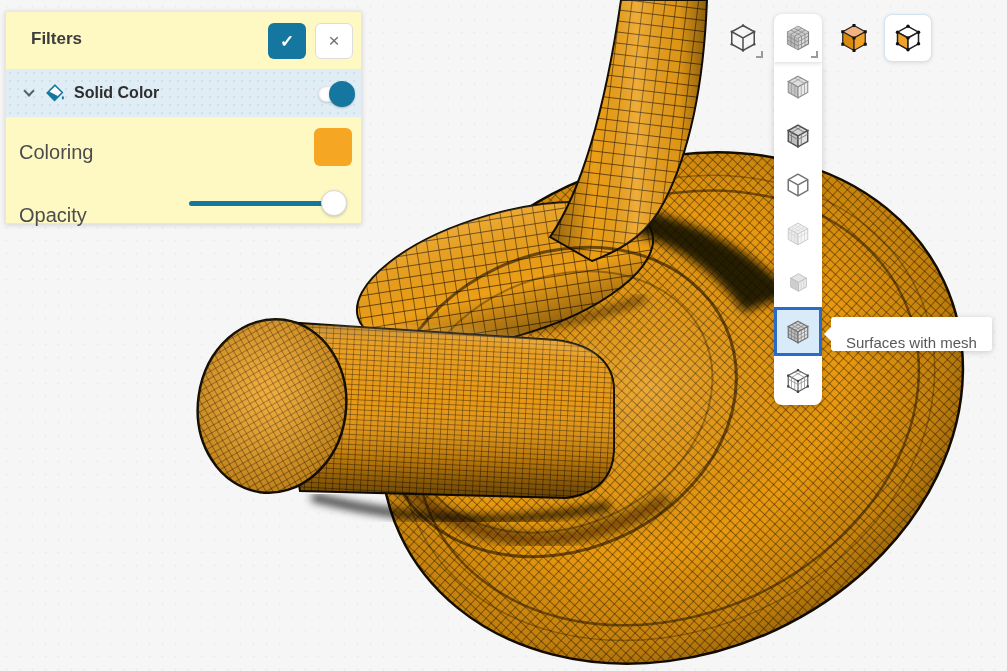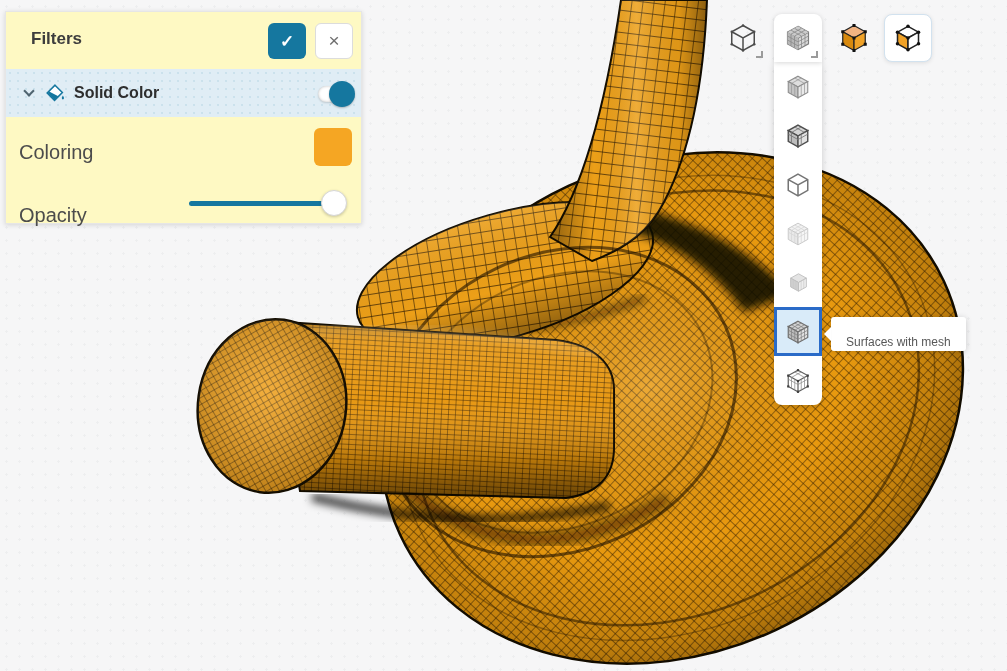--- a/index.html
+++ b/index.html
@@ -89,21 +89,21 @@
   #render-menu { left:774px; top:62px; width:48px; background:#fff;
     border-radius:0 0 8px 8px; box-shadow:0 2px 7px rgba(0,0,0,0.18); z-index:11; }
   .menu-item { width:48px; height:49px; display:flex; align-items:center; justify-content:center;
     cursor:pointer; position:relative; }
   .menu-item.selected { background:#d9ebf9; box-shadow:0 0 0 3px #2a6bc8 inset; }
 
   
   #tooltip { left:831px; top:317px; height:34px; background:#fff; border-radius:3px;
     box-shadow:0 1px 6px rgba(0,0,0,0.18); display:flex; align-items:center;
     padding:0 15px; z-index:20; }
-  #tooltip .tip-text { font-size:12px; color:#585858; white-space:nowrap;margin-top:16px; }
+  #tooltip .tip-text { font-size:15px; color:#585858; white-space:nowrap;margin-top:16px; }
   #tooltip .tip-arrow { position:absolute; left:-7px; top:10px; width:0; height:0;
     border-top:7px solid transparent; border-bottom:7px solid transparent; border-right:7px solid #fff;
     filter:drop-shadow(-1px 0 1px rgba(0,0,0,0.1)); }
 
   .cube { display:block; }
 </style>
 </head>
 <body>
 
 <svg id="viewport" class="abs" viewBox="0 0 1007 671" xmlns="http://www.w3.org/2000/svg">

